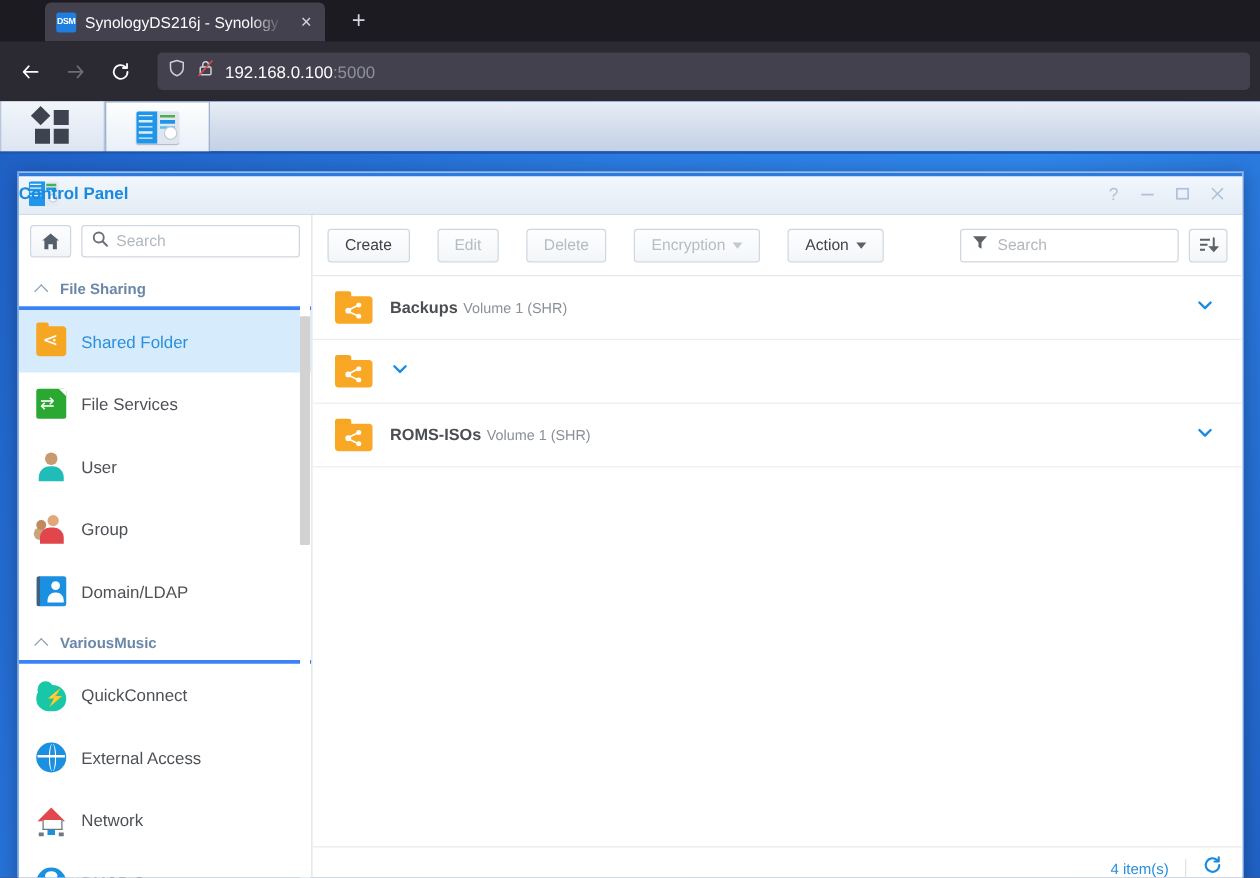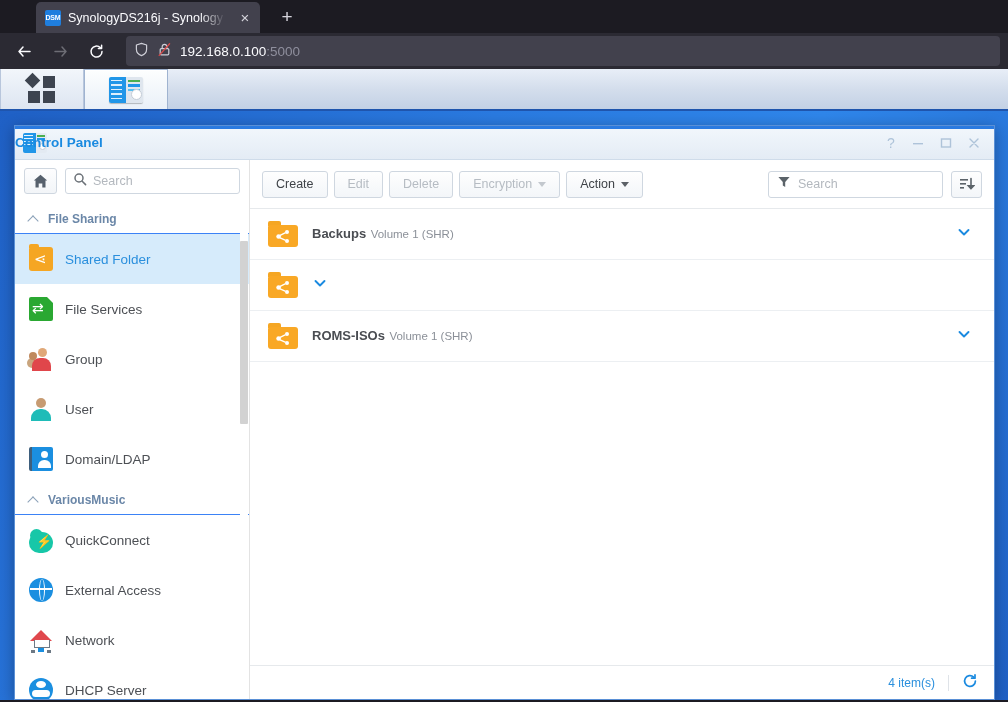--- a/index.html
+++ b/index.html
@@ -38,21 +38,21 @@
     flex: 0 0 18px; height: 18px; color: #d5d4dc; font-size: 15px;
     display: flex; align-items: center; justify-content: center; line-height: 1;
   }
   #new-tab-btn {
     width: 30px; height: 30px; margin-left: 12px; margin-bottom: 1px;
     color: #d5d4dc; font-size: 19px; font-weight: 300;
     display: flex; align-items: center; justify-content: center;
   }
 
   #browser-navbar {
-    height: 36px; background: #2b2a33;
+    height: 48px; background: #2b2a33;
     display: flex; align-items: center; padding: 0 8px; gap: 4px;
   }
   .nav-btn {
     width: 32px; height: 30px; display: flex; align-items: center;
     justify-content: center; color: #fbfbfe;
   }
   .nav-btn.disabled { color: #6d6d75; }
   .nav-btn svg { display: block; }
   #urlbar {
     flex: 1; height: 30px; background: #42414d; border-radius: 4px;
@@ -166,21 +166,21 @@
   #sidebar-search input {
     border: none; outline: none; font-size: 12.5px; color: #444; width: 100%;
     font-family: "Liberation Sans", sans-serif; background: transparent;
   }
   #sidebar-search input::placeholder { color: #b3b8be; }
 
   #sidebar-scroll { flex: 1; overflow: hidden; position: relative; }
   #sidebar-list { padding-bottom: 10px; }
   .group-head {
     display: flex; align-items: center; gap: 9px;
-    padding: 9px 12px 7px 14px; border-bottom: 1px solid #3b82f6;
+    padding: 9px 12px 7px 14px; border-bottom: 3px solid #3b82f6;
     color: #6b87a8; font-size: 12px; font-weight: bold;
   }
   .chev-up { width: 10px; height: 10px; position: relative; flex: 0 0 10px; }
   .chev-up::before {
     content: ""; position: absolute; left: 0; top: 3px; width: 7px; height: 7px;
     border-left: 1.6px solid #8aa0b8; border-top: 1.6px solid #8aa0b8;
     transform: rotate(45deg);
   }
   .side-item {
     display: flex; align-items: center; gap: 12px; height: 50px; padding: 0 14px;
@@ -284,21 +284,21 @@
   }
   #sidebar-thumb {
     position: absolute; left: 0; width: 8px; top: 38px; height: 183px;
     background: #d2d2d2; border-radius: 1px;
   }
 
   
   #cp-main { flex: 1; display: flex; flex-direction: column; min-width: 0; background: #fff; }
   #cp-toolbar {
     height: 48px; flex: 0 0 48px; display: flex; align-items: center;
-    padding: 0 12px 0 12px; gap: 6px;
+    padding: 0 12px 0 12px; gap: 22px;
   }
   .tb-btn {
     height: 27px; padding: 0 13px; border: 1px solid #cfd7e0; border-radius: 3px;
     background: linear-gradient(to bottom,#fefefe,#f3f6f9);
     color: #3f4348; font-size: 12.5px; display: flex; align-items: center; gap: 6px;
   }
   .tb-btn.disabled { color: #b6bcc3; }
   .caret { width: 0; height: 0; border-left: 4px solid transparent; border-right: 4px solid transparent;
            border-top: 5px solid #5c6167; }
   .tb-btn.disabled .caret { border-top-color: #c3c8ce; }
@@ -493,28 +493,28 @@
             </div>
             <div class="side-item selected">
               <span class="side-ico ico-share-folder"></span>
               <span>Shared Folder</span>
             </div>
             <div class="side-item">
               <span class="side-ico ico-fileservices"></span>
               <span>File Services</span>
             </div>
             <div class="side-item">
+              <span class="side-ico ico-user"></span>
+              <span>User</span>
+            </div>
+            <div class="side-item">
               <span class="side-ico ico-group">
                   <i></i>
                 </span>
               <span>Group</span>
-            </div>
-            <div class="side-item">
-              <span class="side-ico ico-user"></span>
-              <span>User</span>
             </div>
             <div class="side-item">
               <span class="side-ico ico-domain"></span>
               <span>Domain/LDAP</span>
             </div>
 
             <div class="group-head">
               <span class="chev-up"></span>
               <span>VariousMusic</span>
             </div>

